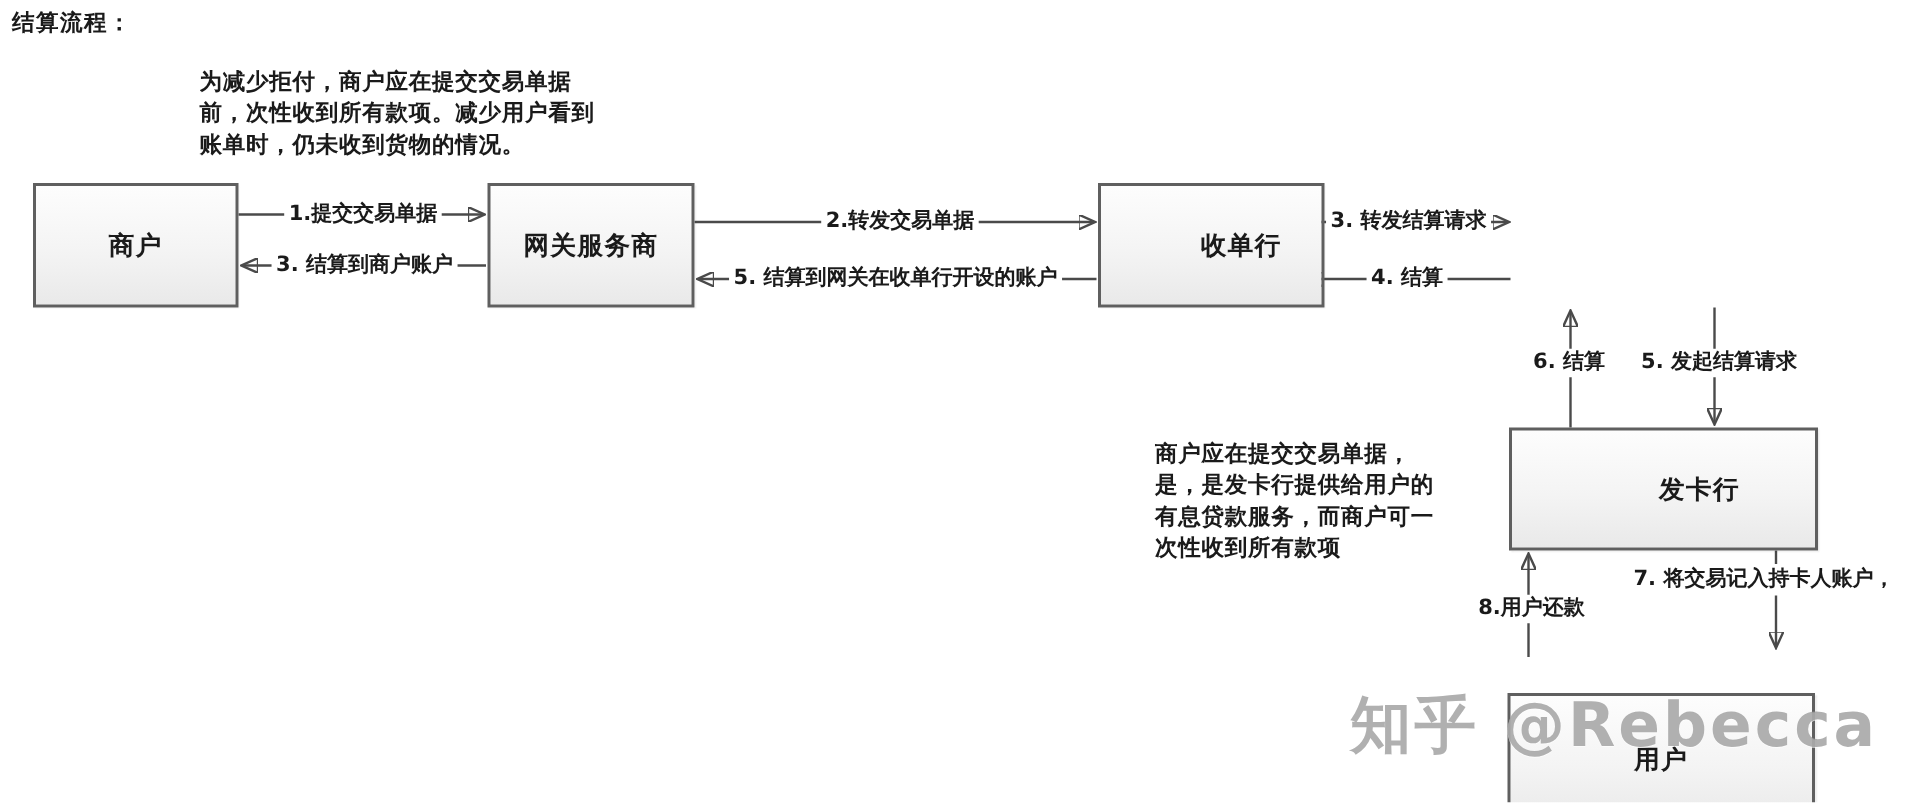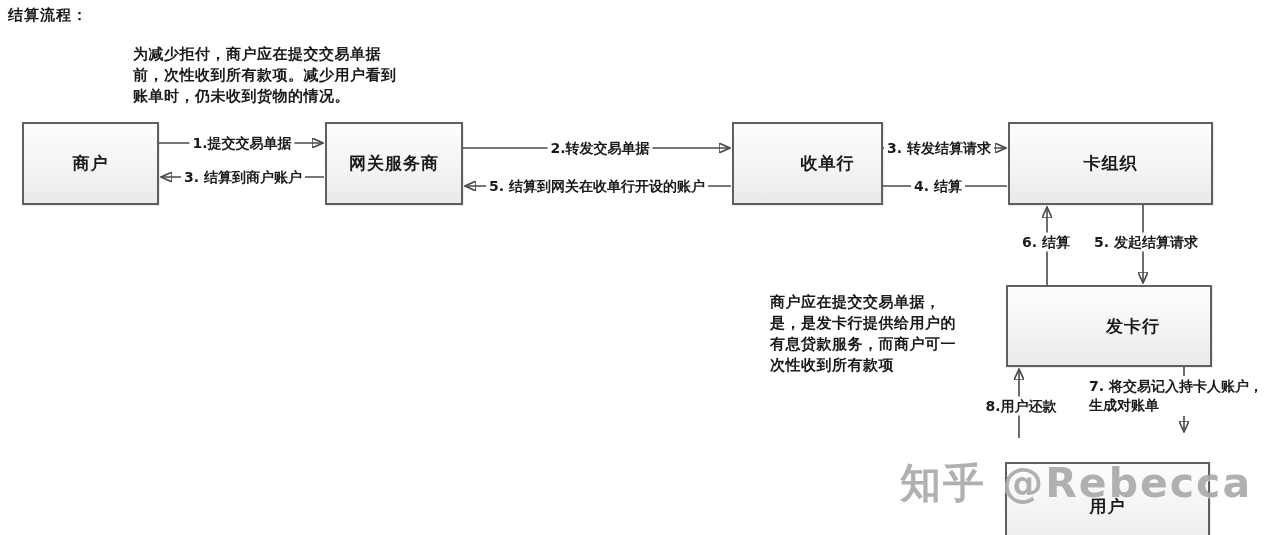--- a/index.html
+++ b/index.html
@@ -138,39 +138,35 @@
 
   <div class="box box-merchant">
     <span>商户</span>
   </div>
   <div class="box box-gateway">
     <span>网关服务商</span>
   </div>
   <div class="box box-acquirer">
     <span>收单行</span>
   </div>
-  <div class="box box-cardorg">
-    <span>卡组织</span>
-  </div>
   <div class="box box-issuer">
     <span>发卡行</span>
   </div>
   <div class="box box-user">
     <span>用户</span>
   </div>
 
   <div class="edge-label" style="left:242px; top:143px;">1.提交交易单据</div>
   <div class="edge-label" style="left:243px; top:177px;">3. 结算到商户账户</div>
   <div class="edge-label" style="left:600px; top:148px;">2.转发交易单据</div>
   <div class="edge-label" style="left:597px; top:186px;">5. 结算到网关在收单行开设的账户</div>
   <div class="edge-label" style="left:939px; top:148px;">3. 转发结算请求</div>
   <div class="edge-label" style="left:938px; top:186px;">4. 结算</div>
   <div class="edge-label" style="left:1046px; top:242px;">6. 结算</div>
   <div class="edge-label" style="left:1146px; top:242px;">5. 发起结算请求</div>
   <div class="edge-label" style="left:1021px; top:406px;">8.用户还款</div>
   <div class="edge-label block" style="left:1086px; top:376px;">
     <div>7. 将交易记入持卡人账户，</div>
-    <div>生成对账单</div>
   </div>
 
   <div class="watermark">知乎 @Rebecca</div>
 
 </div>
 
 </body></html>

